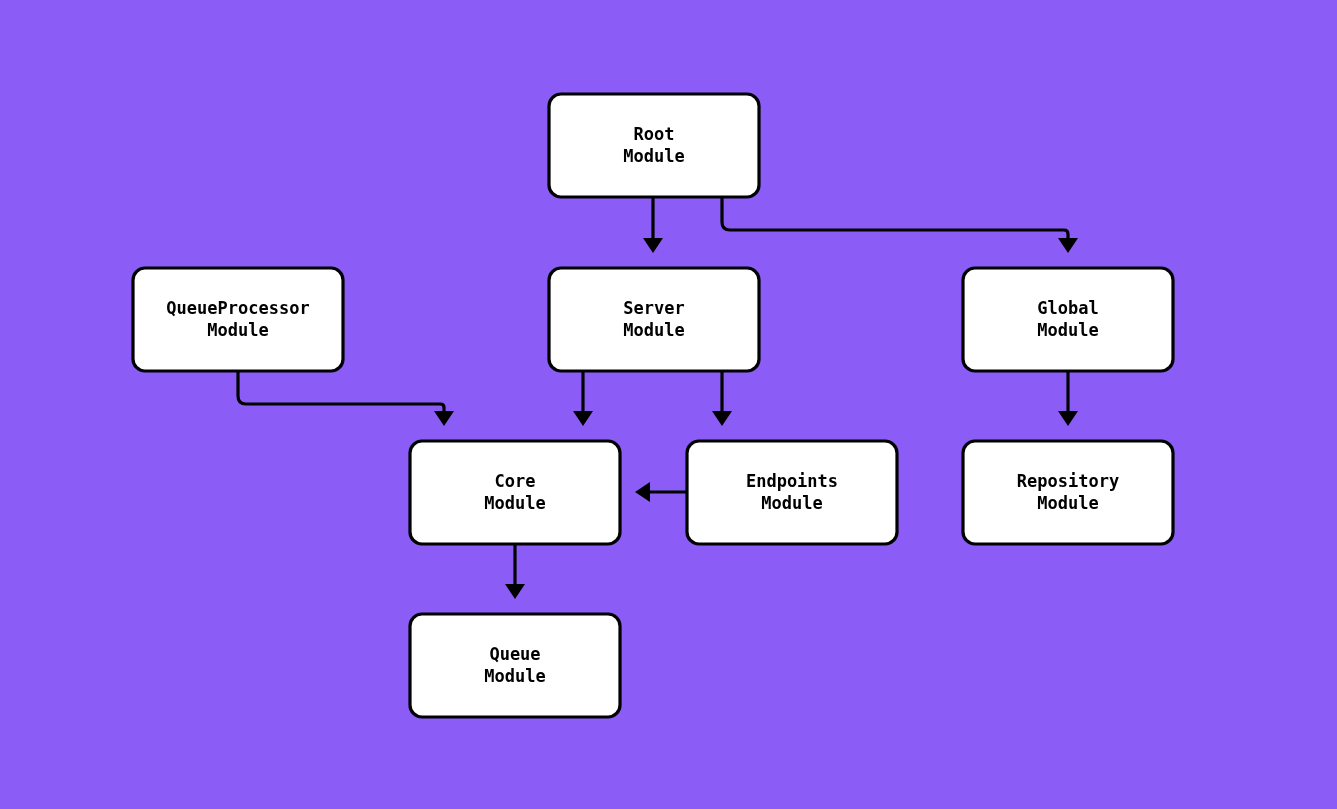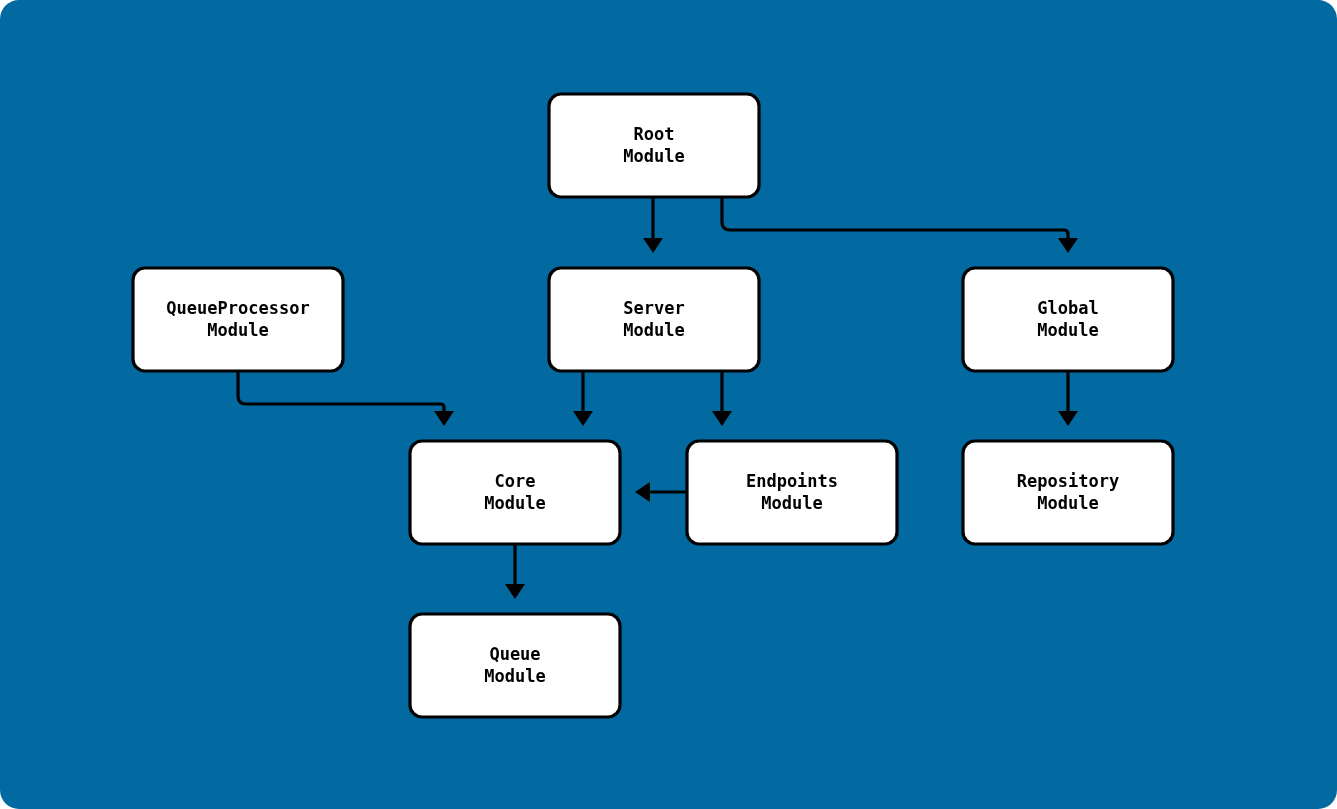--- a/index.html
+++ b/index.html
@@ -8,23 +8,22 @@
     padding: 0;
     background: #ffffff;
   }
   body {
     font-family: "DejaVu Sans Mono", "Liberation Mono", monospace;
   }
   #diagram-canvas {
     position: relative;
     width: 1337px;
     height: 809px;
-    background: #0369a1;
+    background: #8b5cf6;
     overflow: hidden;
-    border-radius: 19px;
   }
   #diagram-svg {
     position: absolute;
     top: 0;
     left: 0;
     width: 1337px;
     height: 809px;
     display: block;
   }
   .node-rect {

